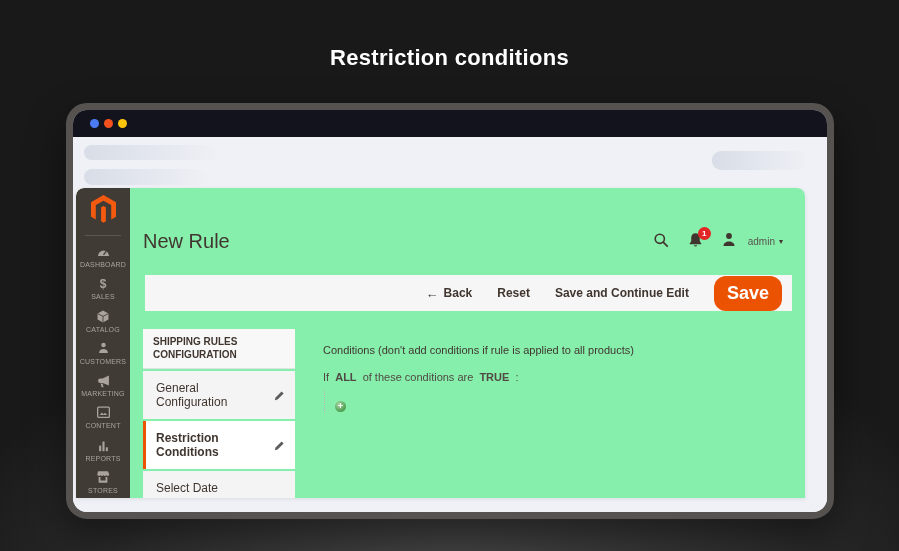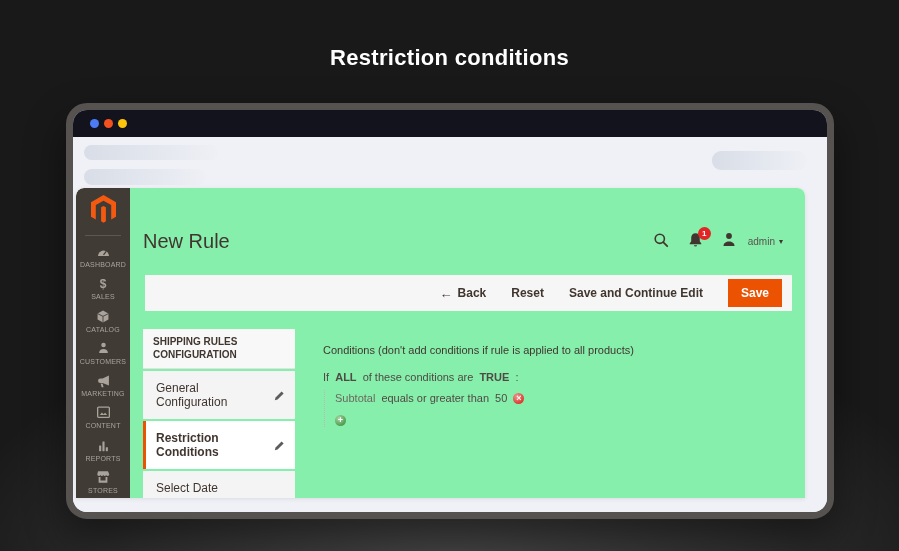--- a/index.html
+++ b/index.html
@@ -84,22 +84,22 @@
     flex:0 0 36px; margin:2px 13px 0 15px; background:#f6f6f6;
     display:flex; align-items:center; justify-content:flex-end;
     gap:25px; padding-right:10px;
   }
   .act-link {
     font-size:12px; font-weight:700; color:#41362f; cursor:pointer;
     display:flex; align-items:center; gap:5px; white-space:nowrap;
   }
   .back-arrow { font-size:13px; font-weight:400; }
   .save-btn {
-    background:#eb5202; color:#fff; font-size:12px; font-weight:700;
-    border:none; border-radius:0; padding:7px 13px; cursor:pointer;
+    background:#eb5202; color:#fff; font-size:18px; font-weight:700;
+    border:none; border-radius:12px; padding:7px 13px; cursor:pointer;
     font-family:"Liberation Sans", sans-serif;
   }
 
   .content-row { flex:1; display:flex; padding:18px 22px 0 13px; gap:28px; }
   
   .config-nav { flex:0 0 152px; }
   .cfg-header {
     background:#f8f8f8; padding:7px 10px; font-size:10px; font-weight:700;
     color:#41362f; line-height:1.25; border-bottom:1px solid #e2e2e2;
   }
@@ -299,26 +299,20 @@
           <section class="conditions">
             <div class="cond-heading">Conditions (don't add conditions if rule is applied to all products)</div>
             <div class="if-line">
               <span>If</span>
               <b>ALL</b>
               <span>of these conditions are</span>
               <b>TRUE</b>
               <span>:</span>
             </div>
             <div class="rule-tree">
-              <div class="cond-row">
-                <span class="attr">Subtotal</span>
-                <span class="oper">equals or greater than</span>
-                <span class="val">50</span>
-                <span class="ico-circle ico-remove">×</span>
-              </div>
               <span class="ico-circle ico-add">+</span>
             </div>
           </section>
         </div>
       </div>
     </div>
   </div>
 </div>
 
 </body></html>

